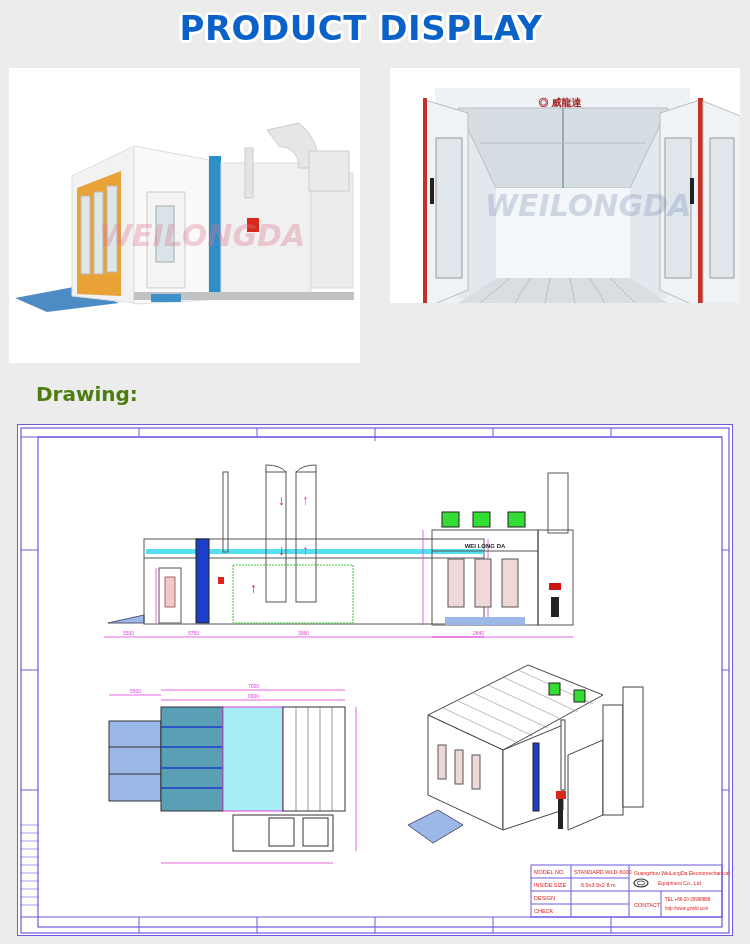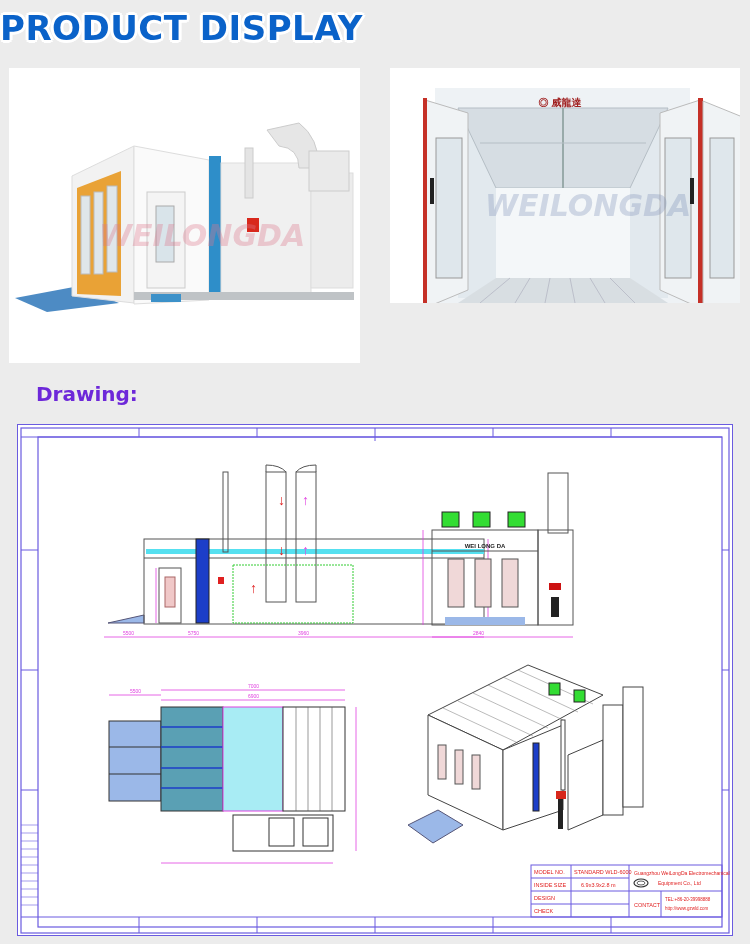--- a/index.html
+++ b/index.html
@@ -1,22 +1,22 @@
 <!DOCTYPE html>
 <html><head>
 <meta charset="utf-8">
 <style>
   * { box-sizing: border-box; margin: 0; padding: 0; }
   body { width: 750px; height: 944px; background: #ececec; font-family: "Liberation Sans", sans-serif; position: relative; overflow: hidden; }
-  .title { position: absolute; left: 0; top: 8px; width: 722px; font-family: "DejaVu Sans", sans-serif; font-weight: bold; font-size: 34px; color: #0a62c9; letter-spacing: 0.5px;
+  .title { position: absolute; left: 0; top: 8px; width: 722px; text-align: center; font-family: "DejaVu Sans", sans-serif; font-weight: bold; font-size: 34px; color: #0a62c9; letter-spacing: 0.5px;
     text-shadow: 2px 2px 0 #fff, -2px -2px 0 #fff, 2px -2px 0 #fff, -2px 2px 0 #fff, 0 3px 0 #fff, 3px 0 0 #fff, 0 -3px 0 #fff, -3px 0 0 #fff; }
   .photo { position: absolute; background: #fff; overflow: hidden; }
   .photo1 { left: 9px; top: 68px; width: 351px; height: 295px; }
   .photo2 { left: 390px; top: 68px; width: 350px; height: 235px; }
-  .section-label { position: absolute; left: 36px; top: 382px; font-family: "DejaVu Sans", sans-serif; font-weight: bold; font-size: 20px; color: #6d28d9; }
+  .section-label { position: absolute; left: 36px; top: 382px; font-family: "DejaVu Sans", sans-serif; font-weight: bold; font-size: 20px; color: #4d7c0f; }
   .drawing { position: absolute; left: 17px; top: 424px; width: 716px; height: 512px; background: #fff; border: 1px solid #6a5be0; }
   .wm { position: absolute; font-family: "DejaVu Sans", sans-serif; font-weight: bold; font-style: italic; color: rgba(220,120,140,0.35); font-size: 30px; }
   svg text { font-family: "Liberation Sans", sans-serif; }
 </style>
 </head>
 <body>
 
 <div class="title">PRODUCT DISPLAY</div>
 
 <div class="photo photo1">

